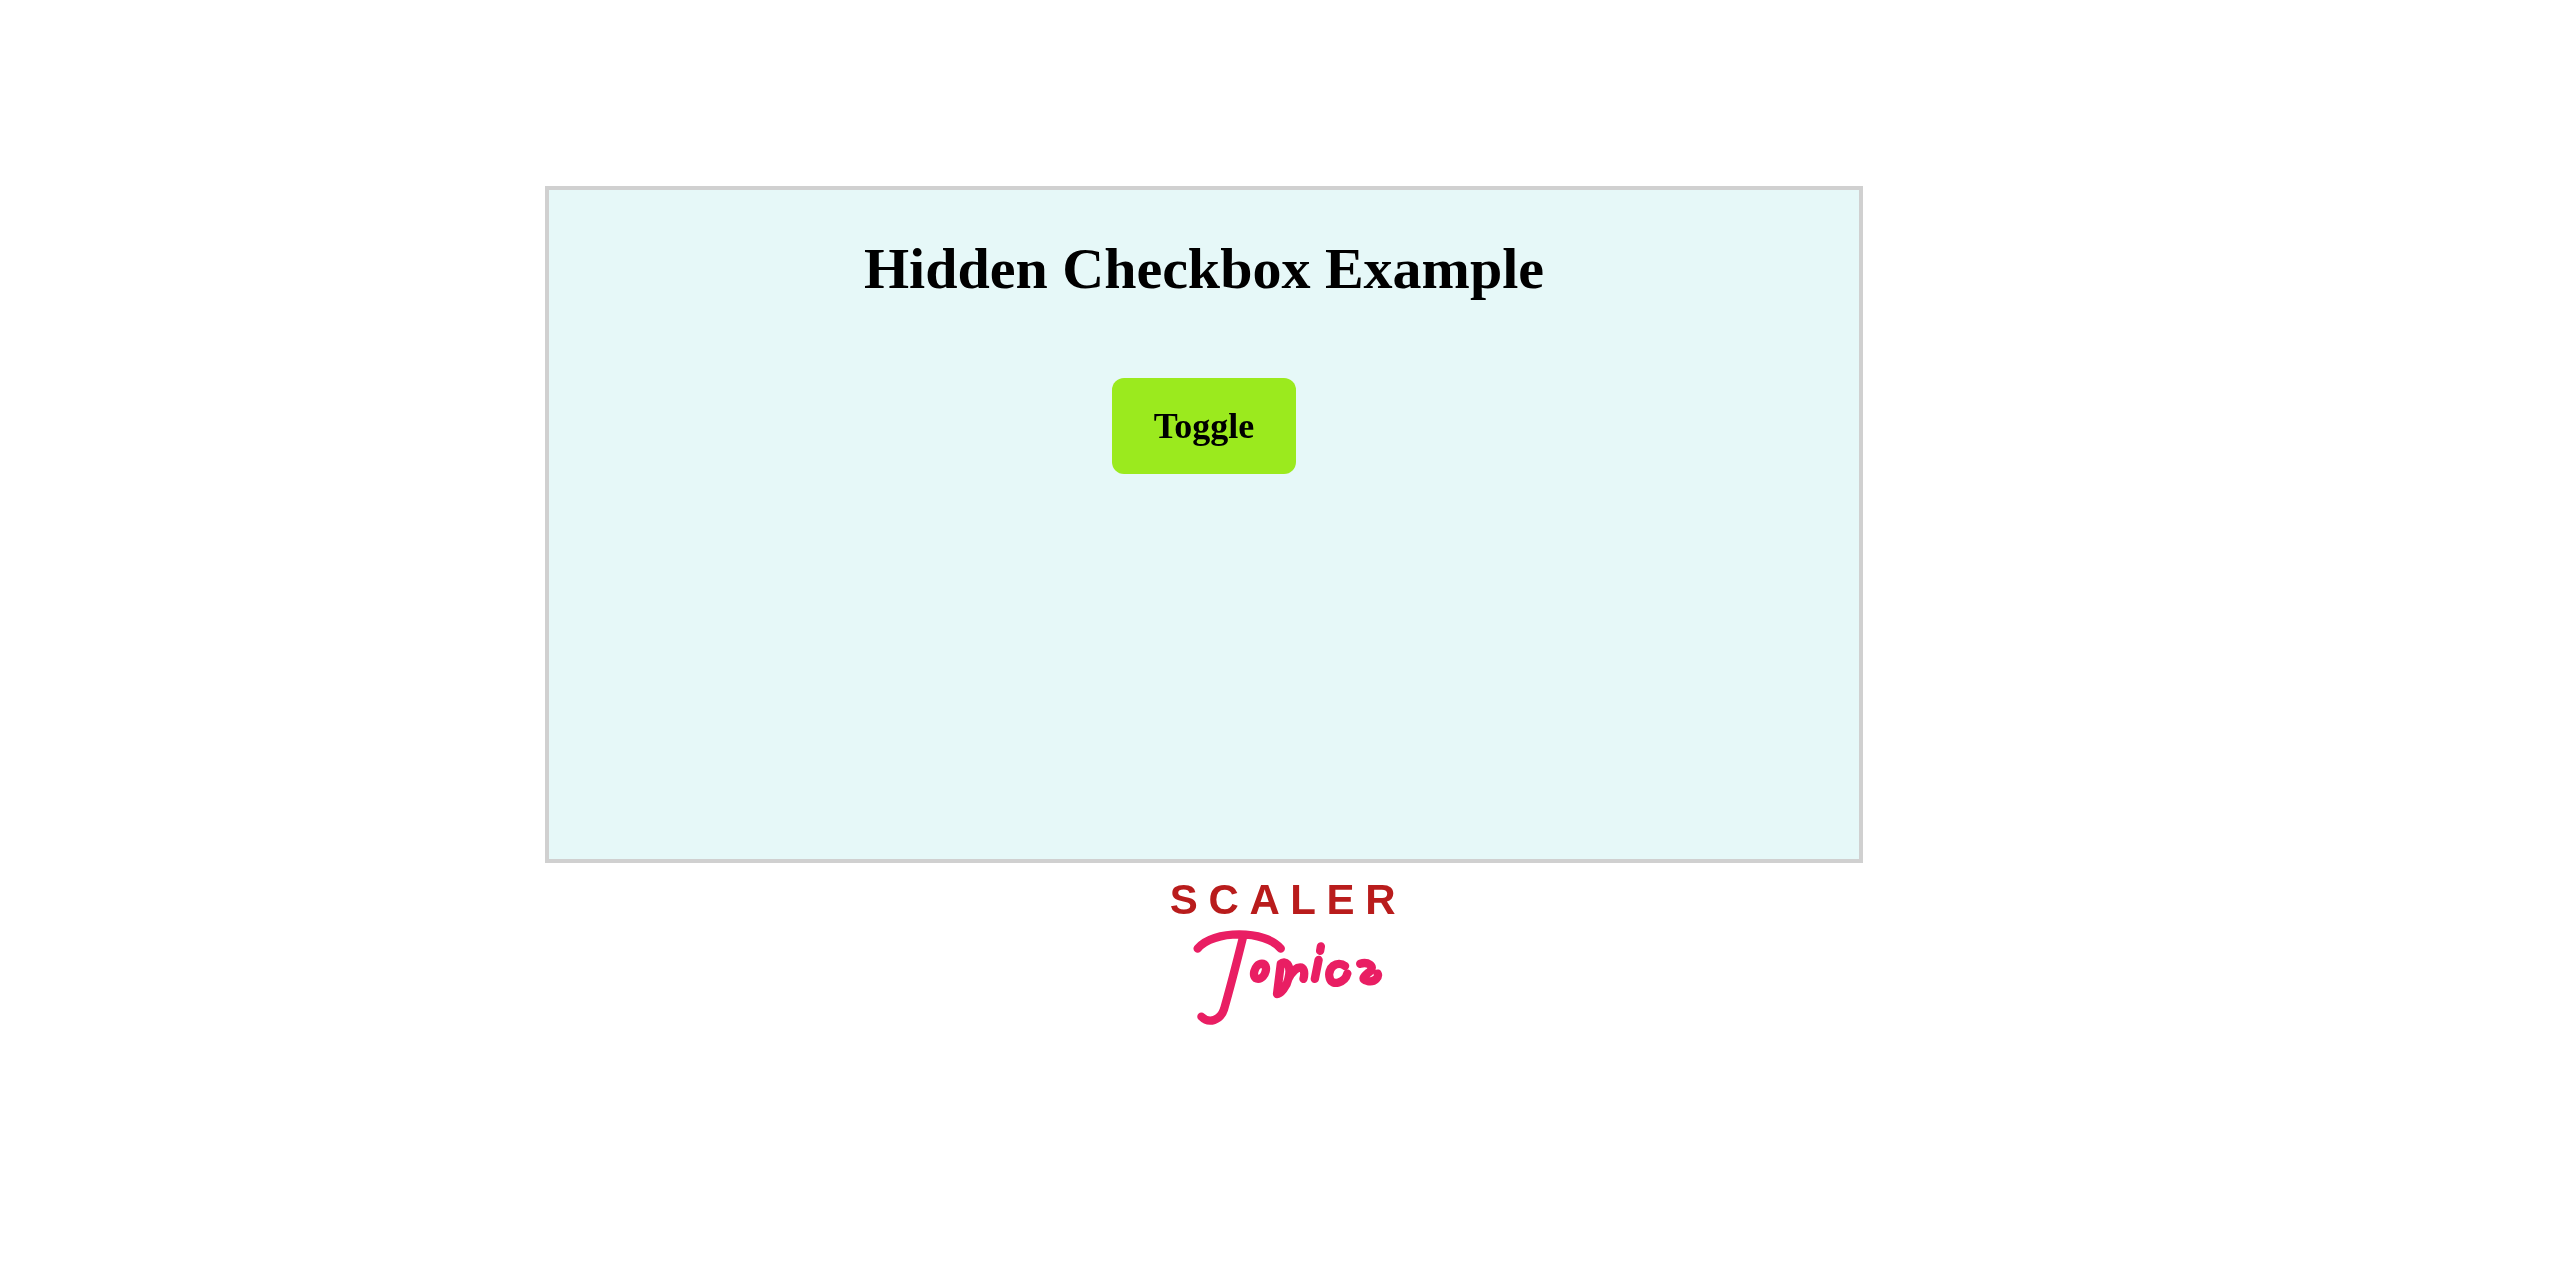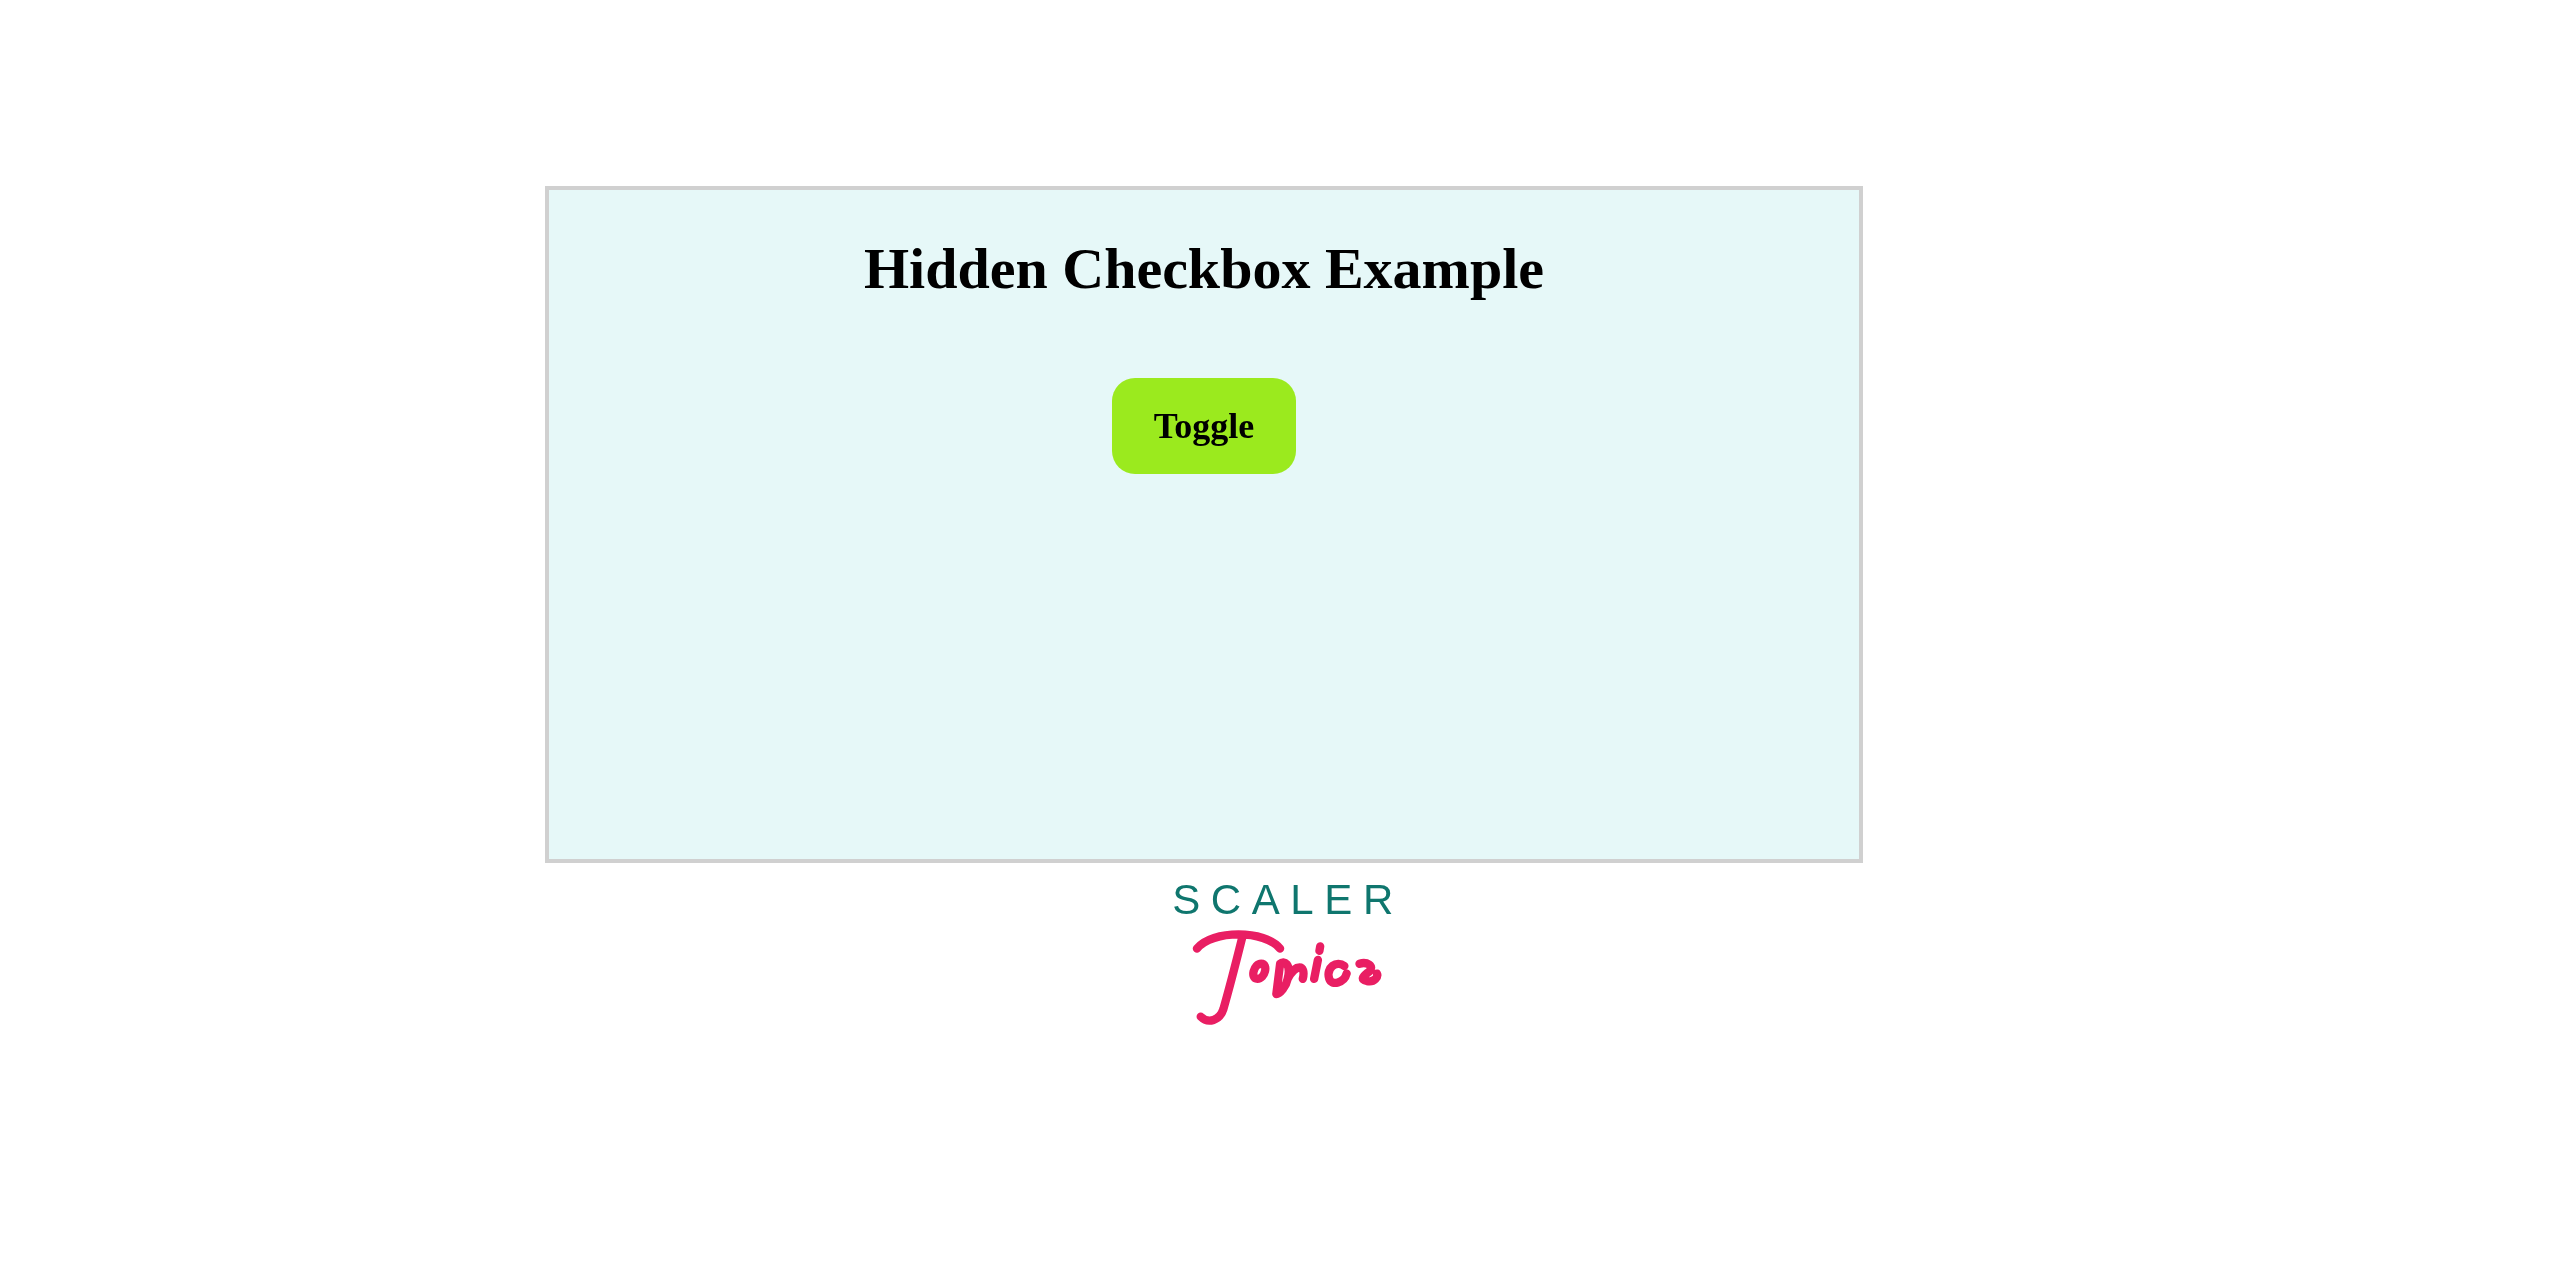--- a/index.html
+++ b/index.html
@@ -29,41 +29,41 @@
       font-weight: bold;
       color: #000000;
       margin-top: 45px;
       font-family: 'Times New Roman', Georgia, serif;
     }
     .toggle-button {
       display: inline-block;
       margin-top: 76px;
       padding: 27px 42px;
       background: #9bea1e;
-      border-radius: 23px;
+      border-radius: 12px;
       font-size: 36px;
       font-weight: bold;
       color: #000000;
       font-family: 'Times New Roman', Georgia, serif;
       cursor: pointer;
       border: none;
     }
     .footer-logo {
       position: absolute;
       left: 50%;
       top: 879px;
       transform: translateX(-50%);
       text-align: center;
     }
     .scaler-text {
       font-family: 'Arial Black', 'Helvetica', sans-serif;
       font-size: 42px;
-      font-weight: 400;
+      font-weight: 700;
       letter-spacing: 10.6px;
-      color: #0f766e;
+      color: #b91c1c;
       line-height: 1;
     }
     .topics-svg {
       display: block;
       margin: -13.6px auto 0 auto;
     }
   </style>
 </head>
 <body>
 

